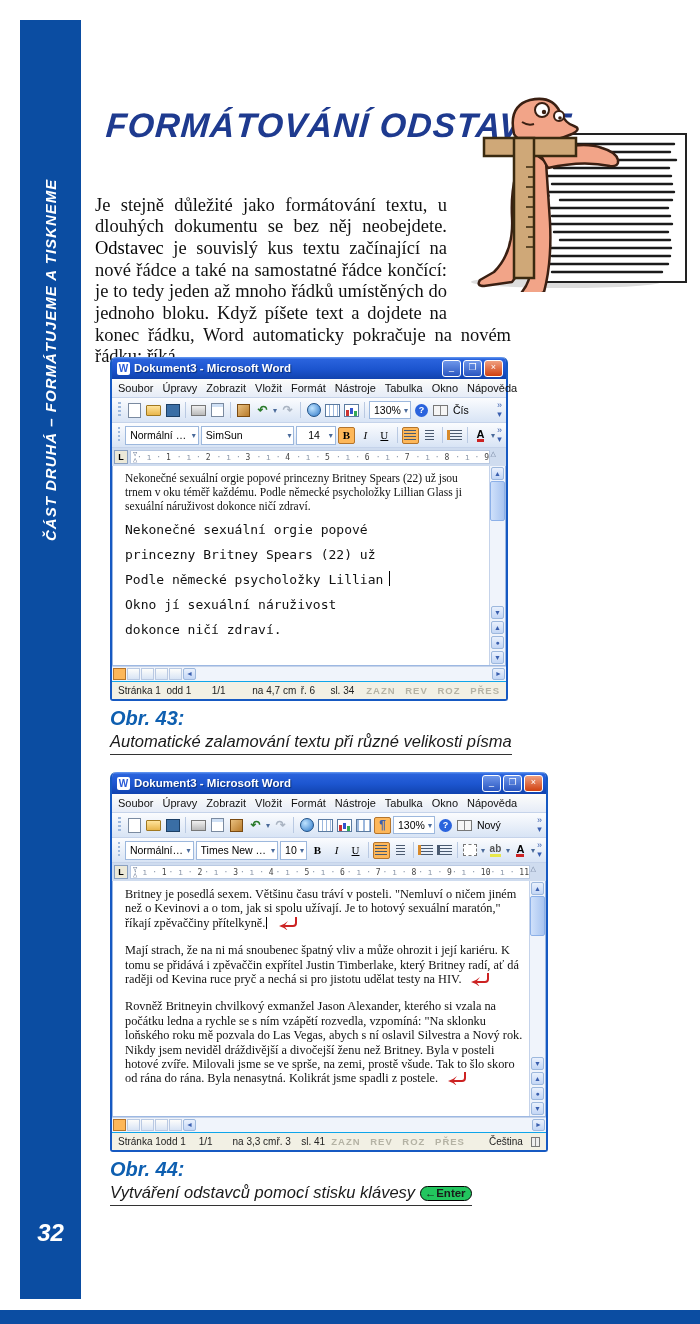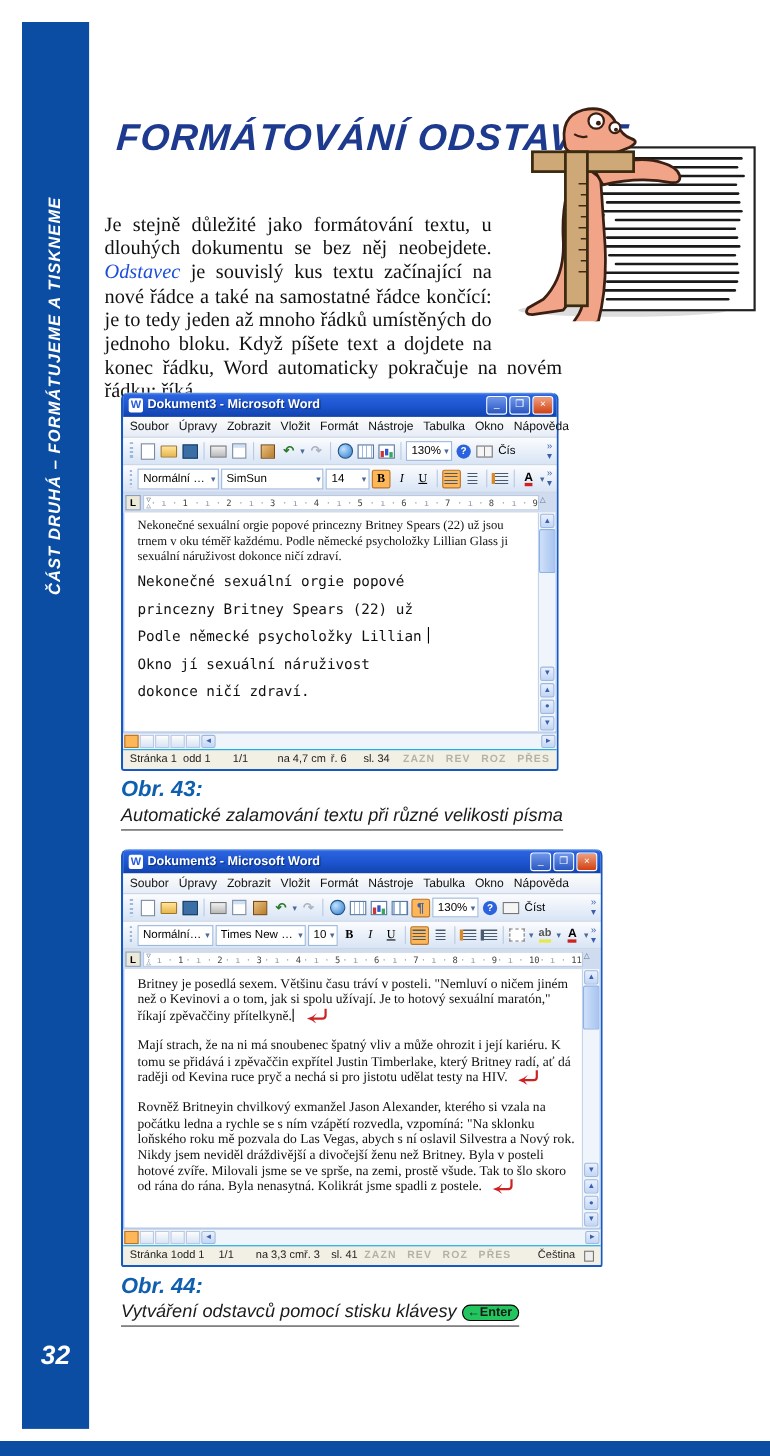--- a/index.html
+++ b/index.html
@@ -12,21 +12,21 @@
       display:flex;align-items:center;justify-content:center;
       color:#fff;font-style:italic;font-weight:bold;font-size:15px;letter-spacing:1px;white-space:nowrap;}
   #page-num{position:absolute;left:0;bottom:52px;width:100%;text-align:center;
       color:#fff;font-style:italic;font-weight:bold;font-size:24px;}
   #footer-bar{position:absolute;left:0;bottom:0;width:700px;height:14px;background:#0b4da2;}
   #main-title{position:absolute;left:106px;top:106px;color:#1e3a8f;
       font-size:34px;font-weight:bold;font-style:italic;letter-spacing:1px;transform:skewX(-4deg);white-space:nowrap;}
   #intro{position:absolute;left:95px;top:176px;width:416px;
       font-family:"Liberation Serif",serif;font-size:18.5px;line-height:21.7px;text-align:justify;color:#111;}
   #intro .float-spacer{float:right;width:64px;height:130px;}
-  #intro .kw{color:#1d4ed8;font-style:italic;}
+  #intro .kw{color:#000000;}
   #illu{position:absolute;left:456px;top:92px;}
   
   .figcap{position:absolute;left:110px;}
   .figcap .lbl{color:#0e5fb0;font-size:20px;font-weight:bold;font-style:italic;margin-bottom:2px;}
   .figcap .txt{font-size:16.5px;font-style:italic;color:#1a1a1a;padding-bottom:3px;border-bottom:1.5px solid #333;}
   .keycap{display:inline-block;border:1.6px solid #000;border-radius:9px;padding:0 5px 1px 4px;
       font-size:11.5px;font-weight:bold;font-style:normal;vertical-align:1px;background:#22c55e;}
   
   .xpwin{position:absolute;display:flex;flex-direction:column;box-sizing:border-box;
       border:2px solid #1659c2;border-top:none;border-radius:6px 6px 3px 3px;background:#ece9d8;
@@ -268,21 +268,21 @@
     <div class="toolbar">
       <span class="grip"></span>
       <span class="combo" style="width:92px;">
         <span class="val">Normální + SimSun</span>
         <span class="ddarrow">▾</span>
       </span>
       <span class="combo" style="width:120px;">
         <span class="val">SimSun</span>
         <span class="ddarrow">▾</span>
       </span>
-      <span class="combo" style="width:44px;">
+      <span class="combo" style="width:44px;text-align:center;">
         <span class="val">14</span>
         <span class="ddarrow">▾</span>
       </span>
       <span class="tbtn pressed bld">B</span>
       <span class="tbtn ital">I</span>
       <span class="tbtn undl">U</span>
       <span class="sep"></span>
       <span class="tbtn pressed">
           <span class="ic-align"></span>
         </span>
@@ -428,21 +428,21 @@
       <span class="zoombox">
         <span>130%</span>
         <span class="ddarrow">▾</span>
       </span>
       <span class="tbtn">
           <span class="ic-help">?</span>
         </span>
       <span class="tbtn">
           <span class="ic-book"></span>
         </span>
-      <span class="read-lbl">Číst</span>
+      <span class="read-lbl">Nový</span>
       <span class="ovf">»<br>▾</span>
     </div>
     <div class="toolbar">
       <span class="grip"></span>
       <span class="combo" style="width:96px;">
         <span class="val">Normální (web) + 1</span>
         <span class="ddarrow">▾</span>
       </span>
       <span class="combo" style="width:118px;">
         <span class="val">Times New Roman</span>

